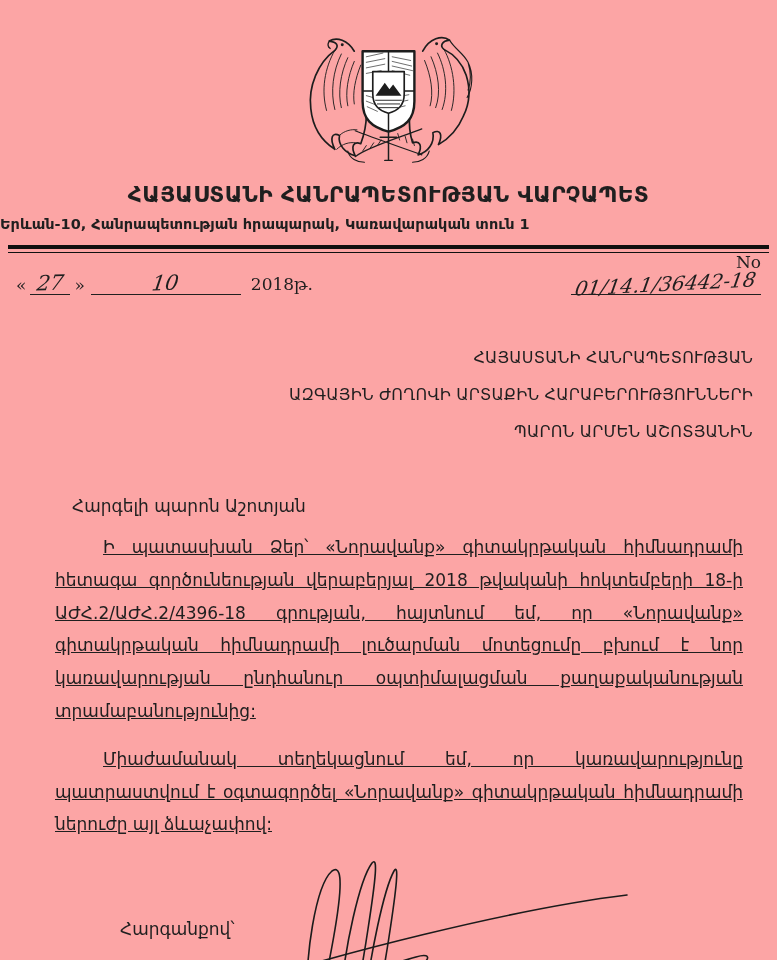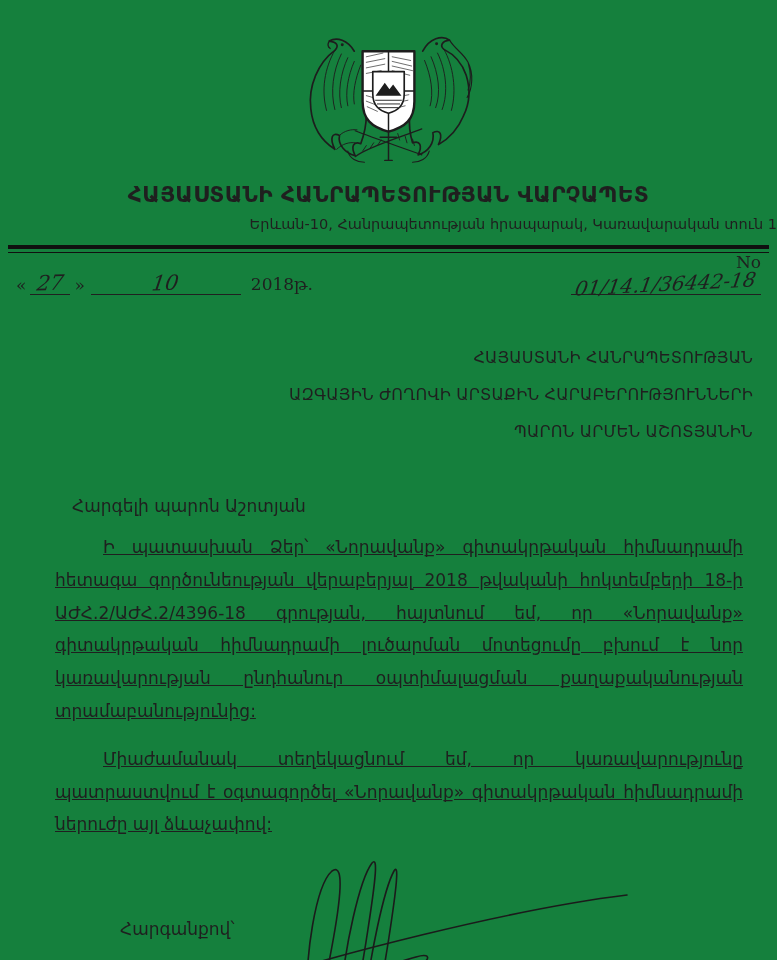--- a/index.html
+++ b/index.html
@@ -1,36 +1,36 @@
 <!DOCTYPE html>
 <html lang="hy"><head>
 <meta charset="utf-8">
 <style>
   html,body{margin:0;padding:0;background:#e8e8e8;}
   .page{
     position:relative;
     width:777px;height:960px;
     margin:0 auto;
-    background:#15803d;
+    background:#fca5a5;
     font-family:"DejaVu Sans",sans-serif;
     color:#1f1f1f;
     overflow:hidden;
   }
   .emblem{display:block;margin:12px auto 0 auto;}
   .title{
     margin-top:12px;
     text-align:center;
     font-weight:bold;
     font-size:21.5px;
     letter-spacing:.4px;
   }
   .addr{
     margin-top:9px;
-    text-align:right;
-    font-weight:normal;
+    text-align:left;
+    font-weight:bold;
     font-size:14.5px;
   }
   .rule{
     margin:13px 8px 0 8px;
     height:3px;
     border-top:4.5px solid #101010;
     border-bottom:1.5px solid #101010;
   }
   .ref-row{
     display:flex;

